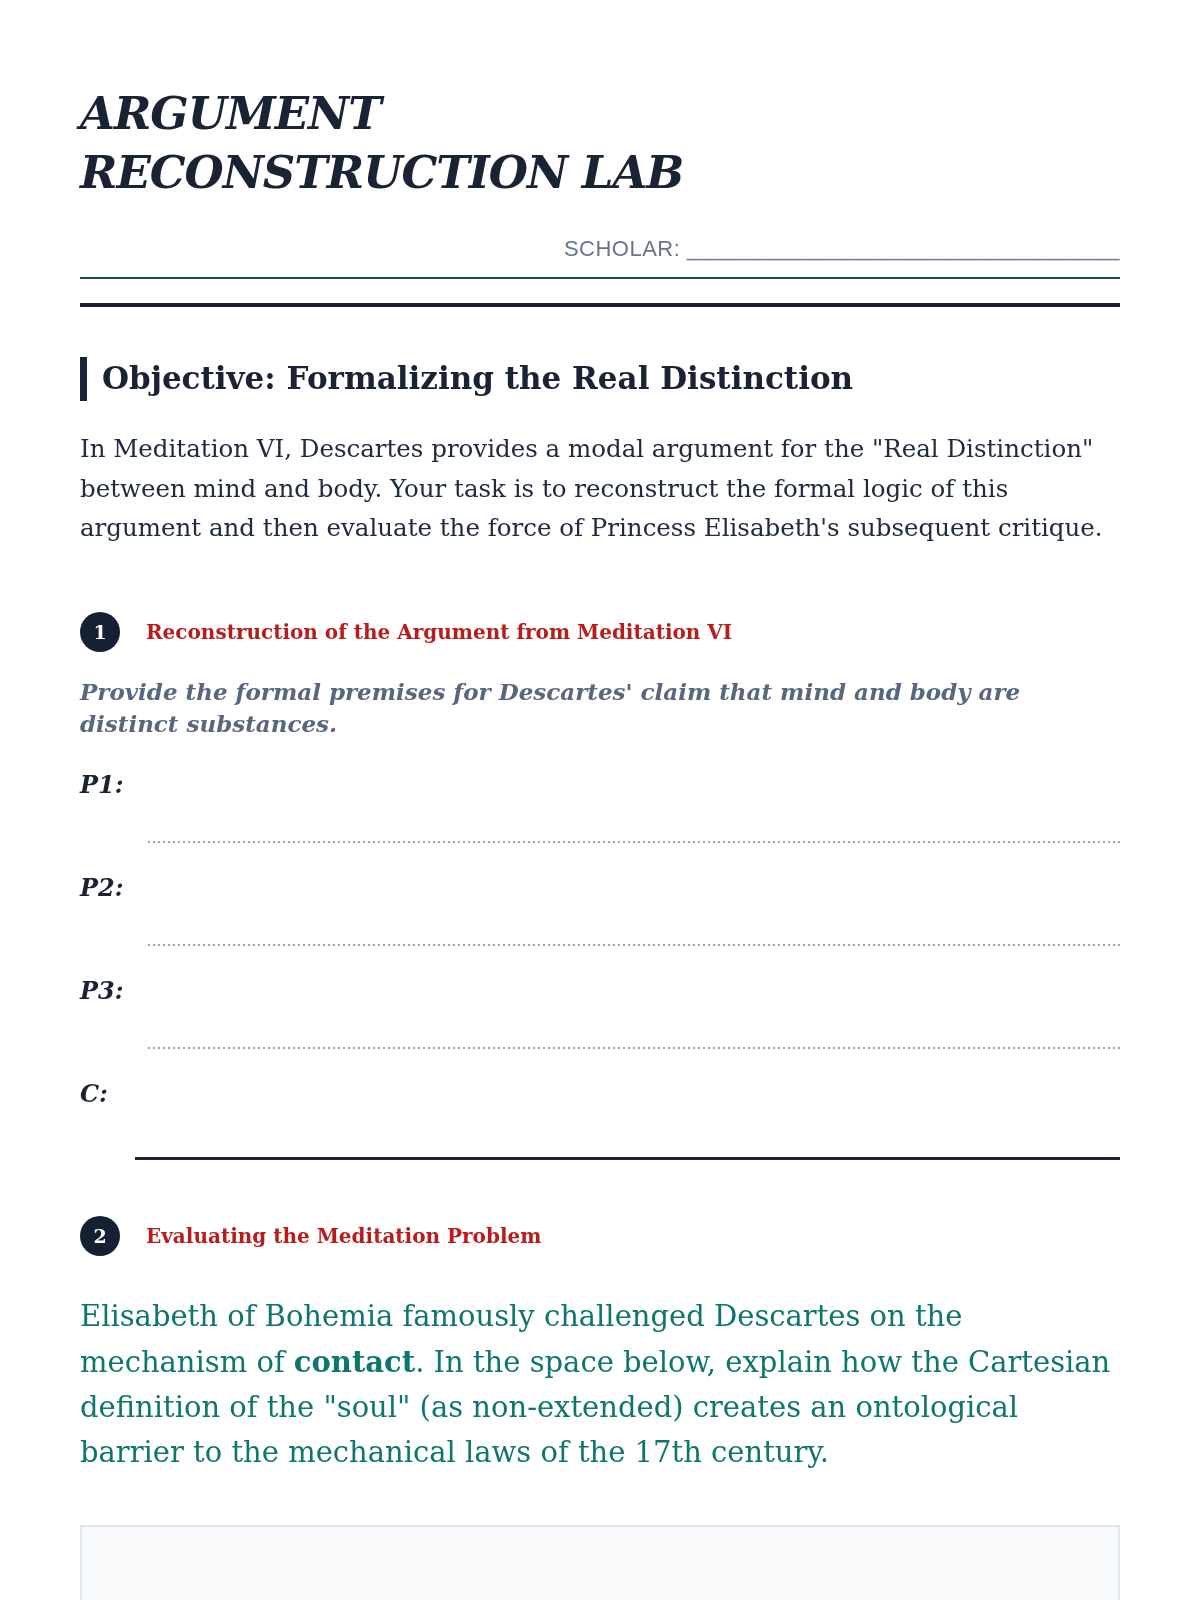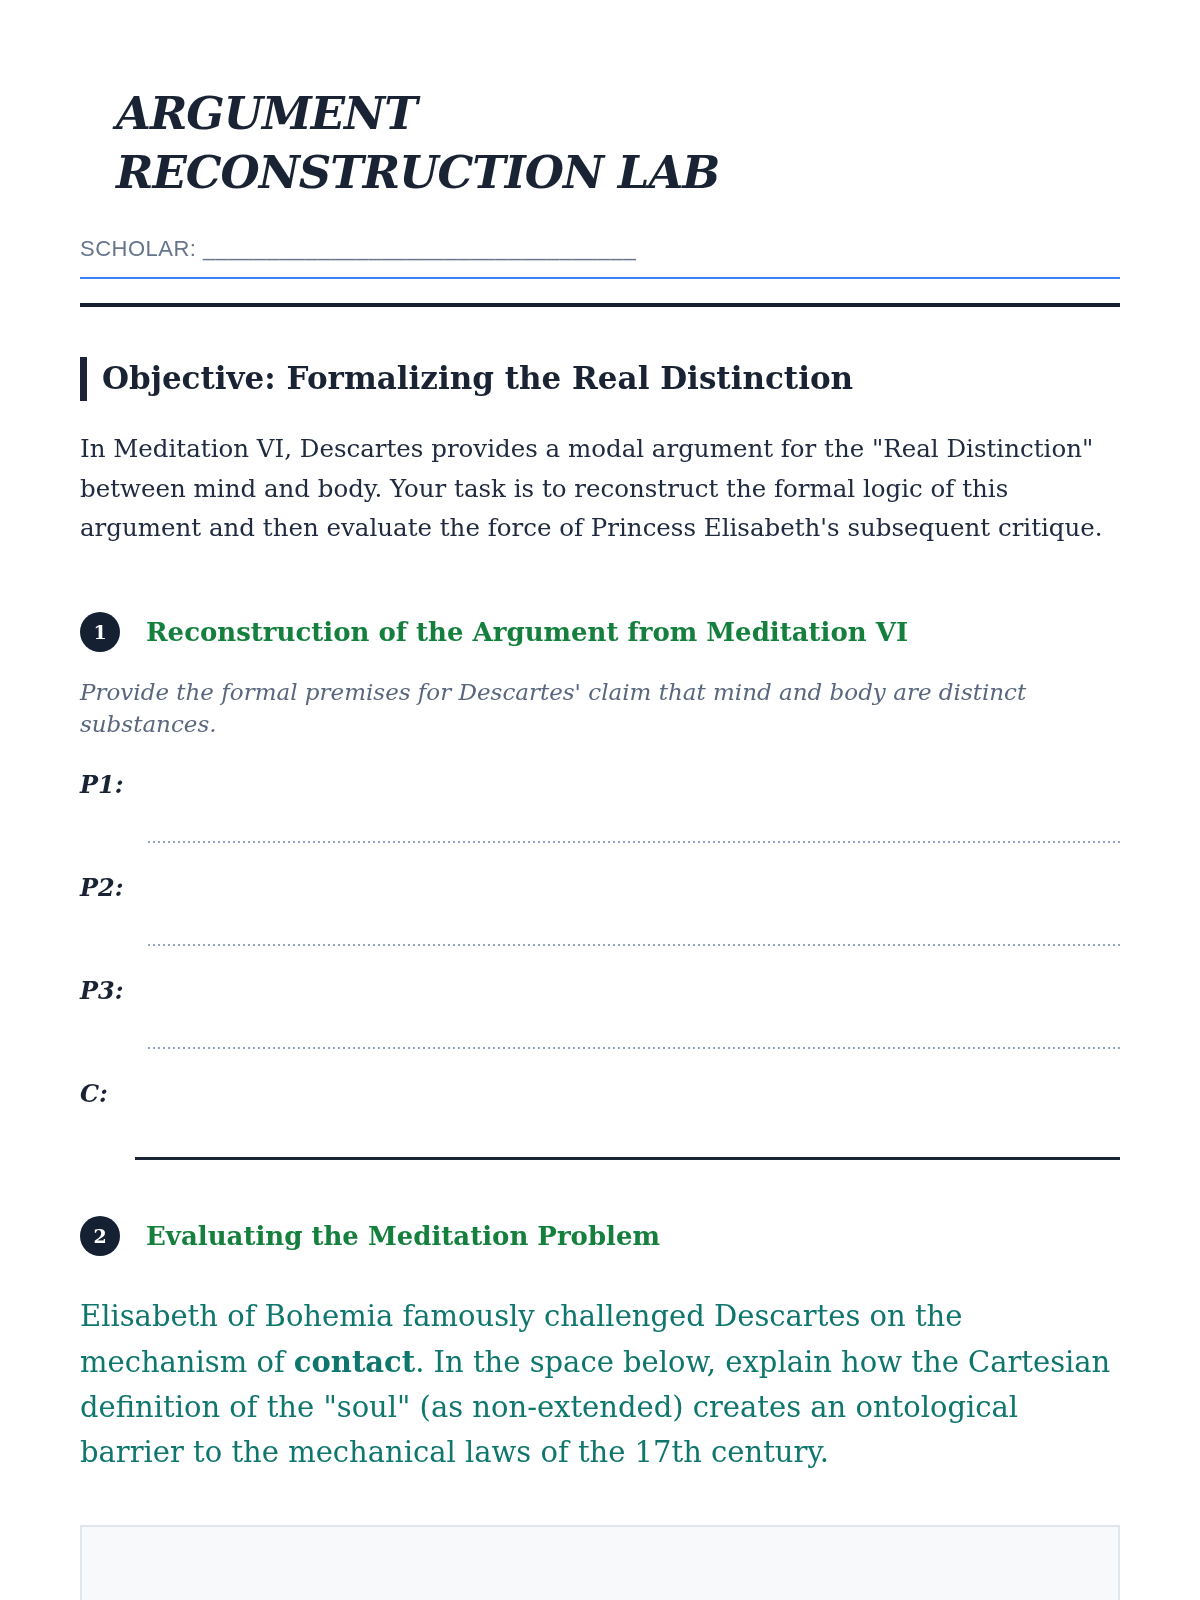--- a/index.html
+++ b/index.html
@@ -2,45 +2,45 @@
 <html><head>
 <meta charset="utf-8">
 <style>
   * { margin:0; padding:0; box-sizing:border-box; }
   html,body { width:1200px; height:1600px; background:#ffffff; overflow:hidden; }
   body { font-family:"DejaVu Serif", serif; color:#1b2434; }
   .page { width:1200px; height:1600px; padding:0 80px; overflow:hidden; }
 
   
   .header { display:flex; justify-content:space-between; align-items:flex-start; padding-top:84px; }
-  .title { font-style:italic; font-weight:bold; font-size:45px; line-height:1.32; letter-spacing:-1px; color:#1a2333;margin-left:36px; }
+  .title { font-style:italic; font-weight:bold; font-size:45px; line-height:1.32; letter-spacing:-1px; color:#1a2333; }
   .title span { display:block; }
   .meta { text-align:right; font-family:"Liberation Sans", sans-serif; font-size:20px; line-height:1.6; color:#323e54; padding-top:6px; }
   .meta span { display:block; }
 
   
   .fields { display:flex; gap:52px; margin-top:26px; }
-  .field { flex:1; font-family:"Liberation Sans", sans-serif; font-size:22px; line-height:1.85; color:#66758b; letter-spacing:0.5px; border-bottom:2px solid #3b82f6; padding-bottom:8px; }
+  .field { flex:1; font-family:"Liberation Sans", sans-serif; font-size:22px; line-height:1.85; color:#66758b; letter-spacing:0.5px; border-bottom:2px solid #14532d; padding-bottom:8px;text-align:right; }
   .field .us { word-break:break-all; }
 
   .rule-thick { height:4px; background:#18202f; margin-top:24px; }
 
   
   .obj-heading { margin-top:50px; border-left:7px solid #1b2434; padding-left:15px; font-size:31px; font-weight:bold; line-height:1.4; color:#1a2333; }
   .obj-para { margin-top:28px; font-size:24.5px; line-height:1.62; color:#202b40; }
   .obj-para .it { }
 
   
   .sec-header { display:flex; align-items:center; gap:26px; }
   .sec1 { margin-top:64px; }
   .sec2 { margin-top:56px; }
   .badge { width:40px; height:40px; border-radius:50%; background:#152033; color:#ffffff; font-size:19px; font-weight:bold; display:flex; align-items:center; justify-content:center; flex:0 0 40px; }
-  .sec-title { font-size:26px; font-weight:bold; color:#15803d; }
+  .sec-title { font-size:20px; font-weight:bold; color:#b91c1c; }
 
-  .instruction { margin-top:24px; font-style:italic; font-size:23px; line-height:1.4; color:#59677e; }
+  .instruction { margin-top:24px; font-style:italic; font-size:23px; line-height:1.4; color:#59677e;font-weight:bold; }
 
   
   .premise { margin-top:30px; }
   .p-label { font-size:24px; font-weight:bold; font-style:italic; color:#1a2333; }
   .p-line { margin-left:68px; height:44px; background-image:repeating-linear-gradient(to right, #93a6bd 0 2px, transparent 2px 5px); background-repeat:no-repeat; background-position:left bottom; background-size:100% 2px; }
   .c-line { margin-left:55px; height:52px; background:none; border-bottom:3px solid #1a2434; }
 
   
   .sec2-para { margin-top:38px; font-size:29px; line-height:1.56; color:#0f766e; }
   .sec2-para b { font-weight:bold; }

